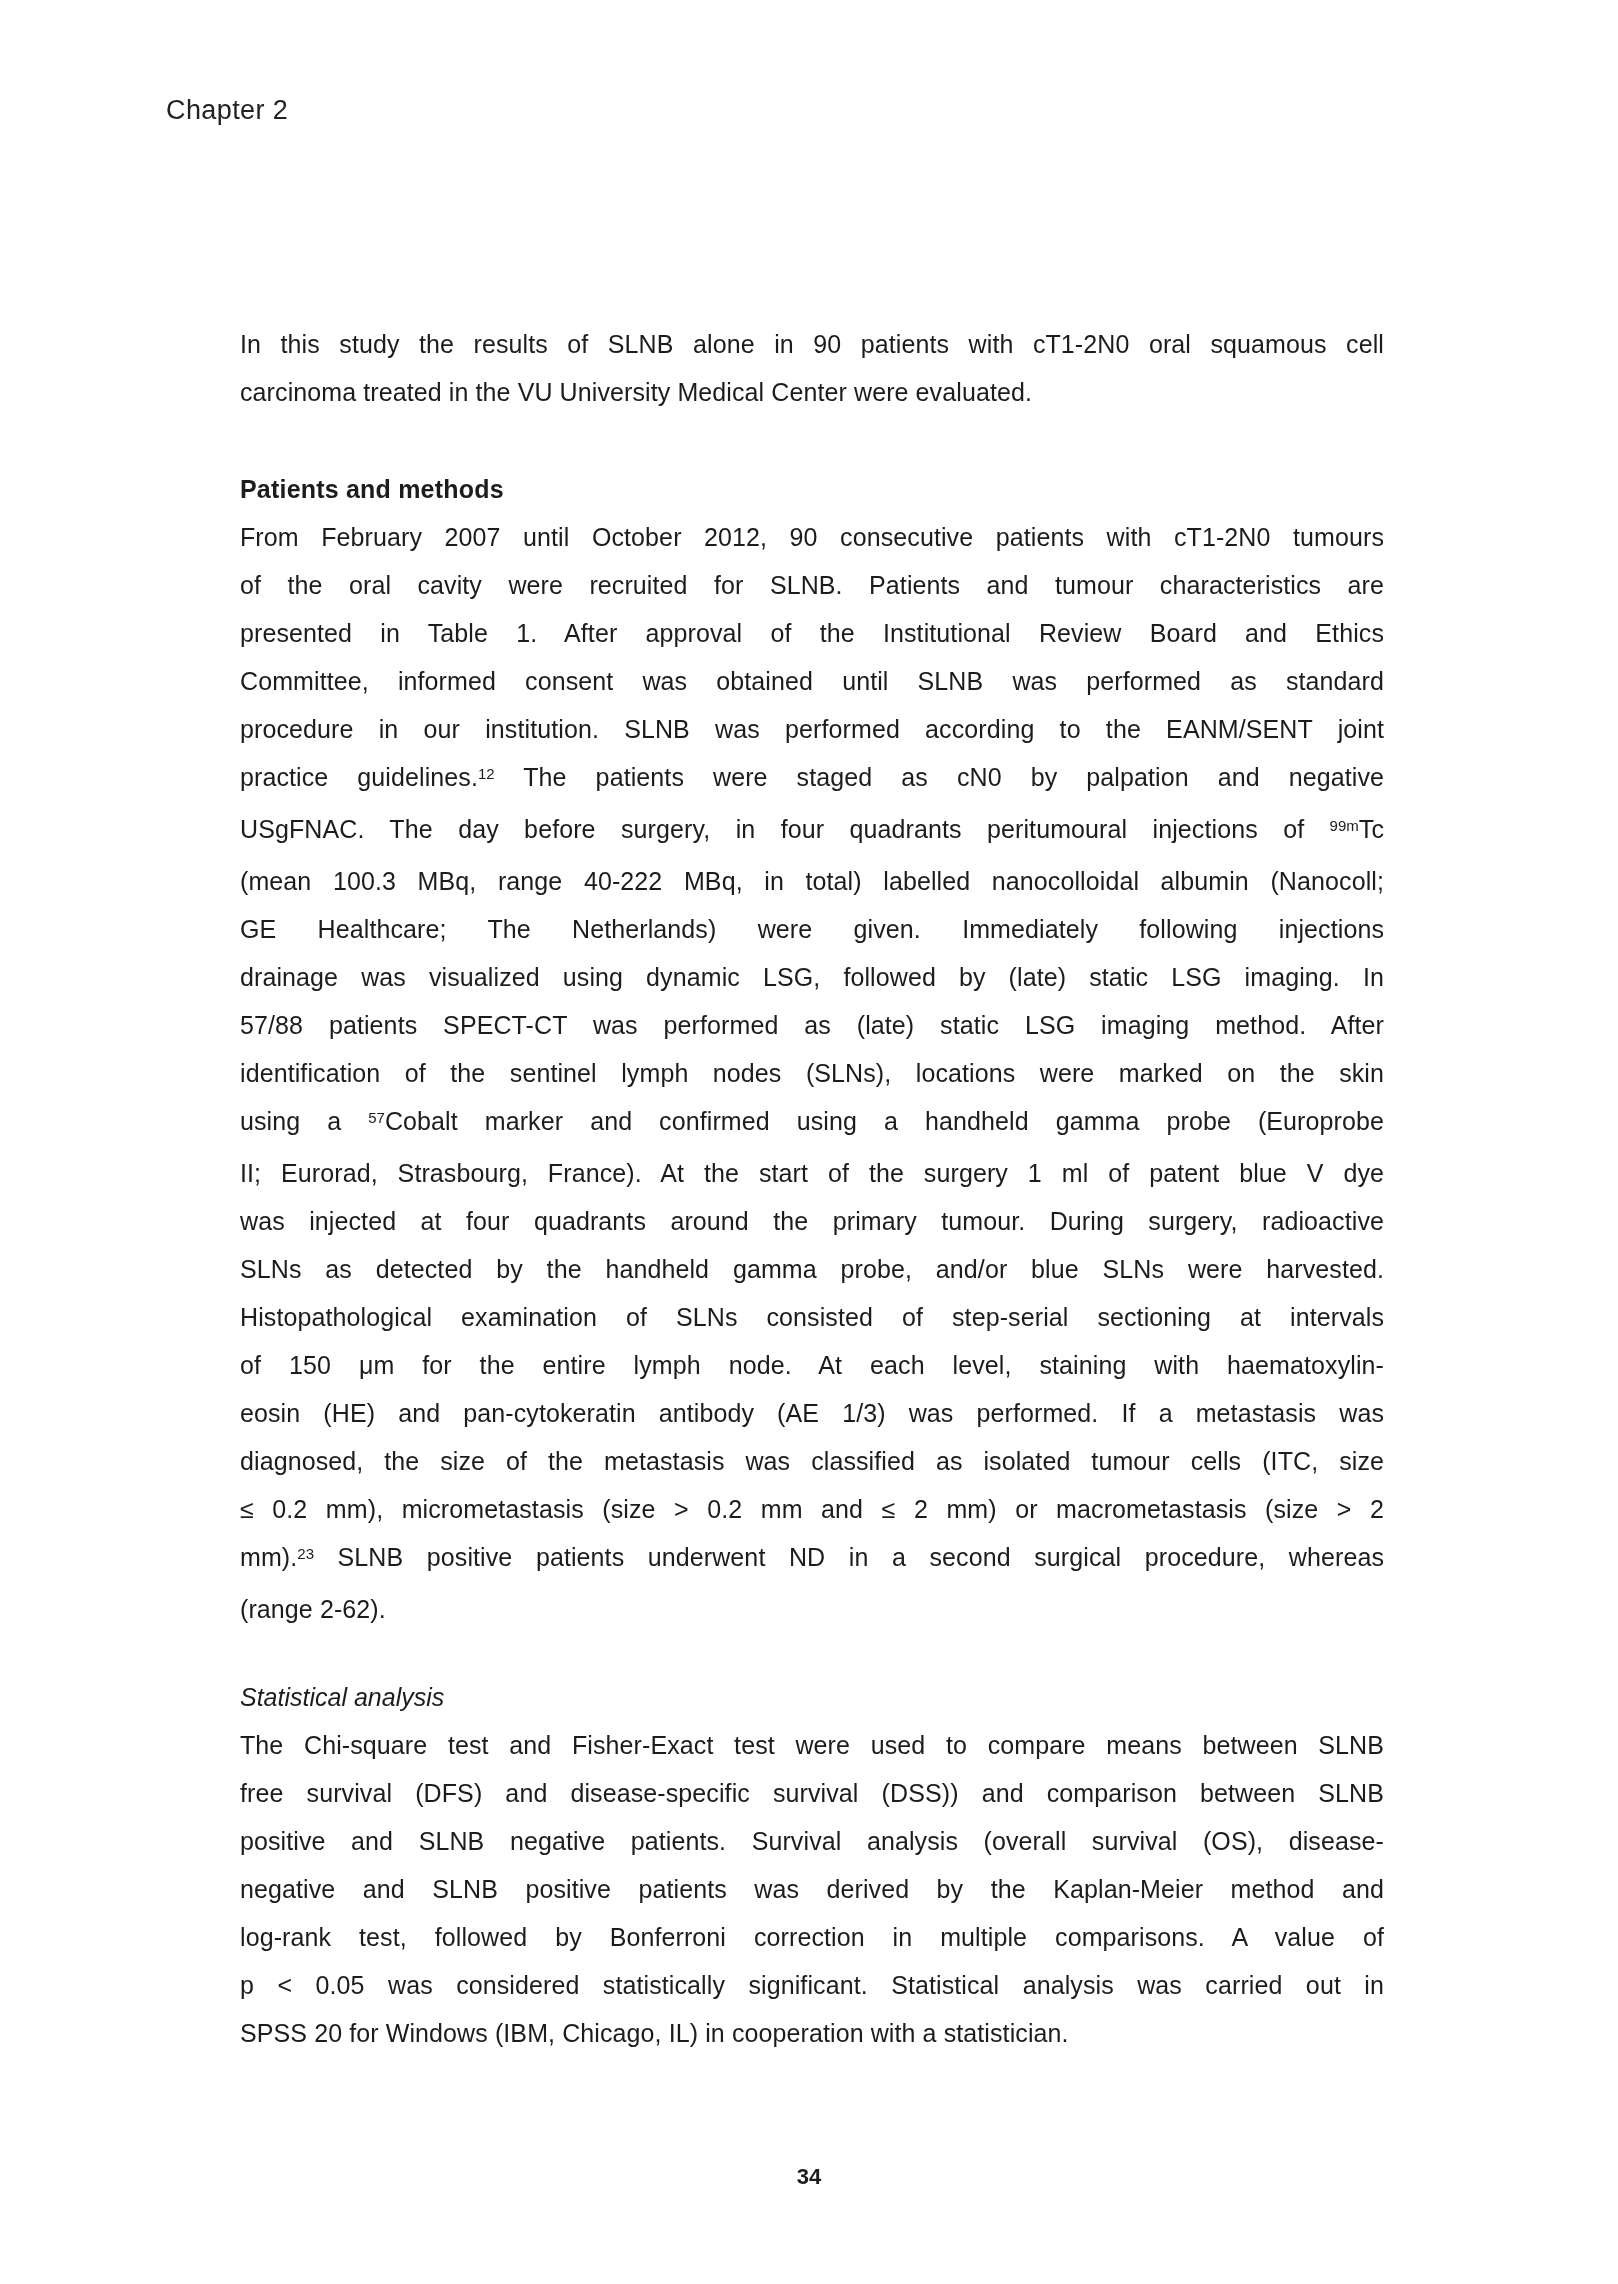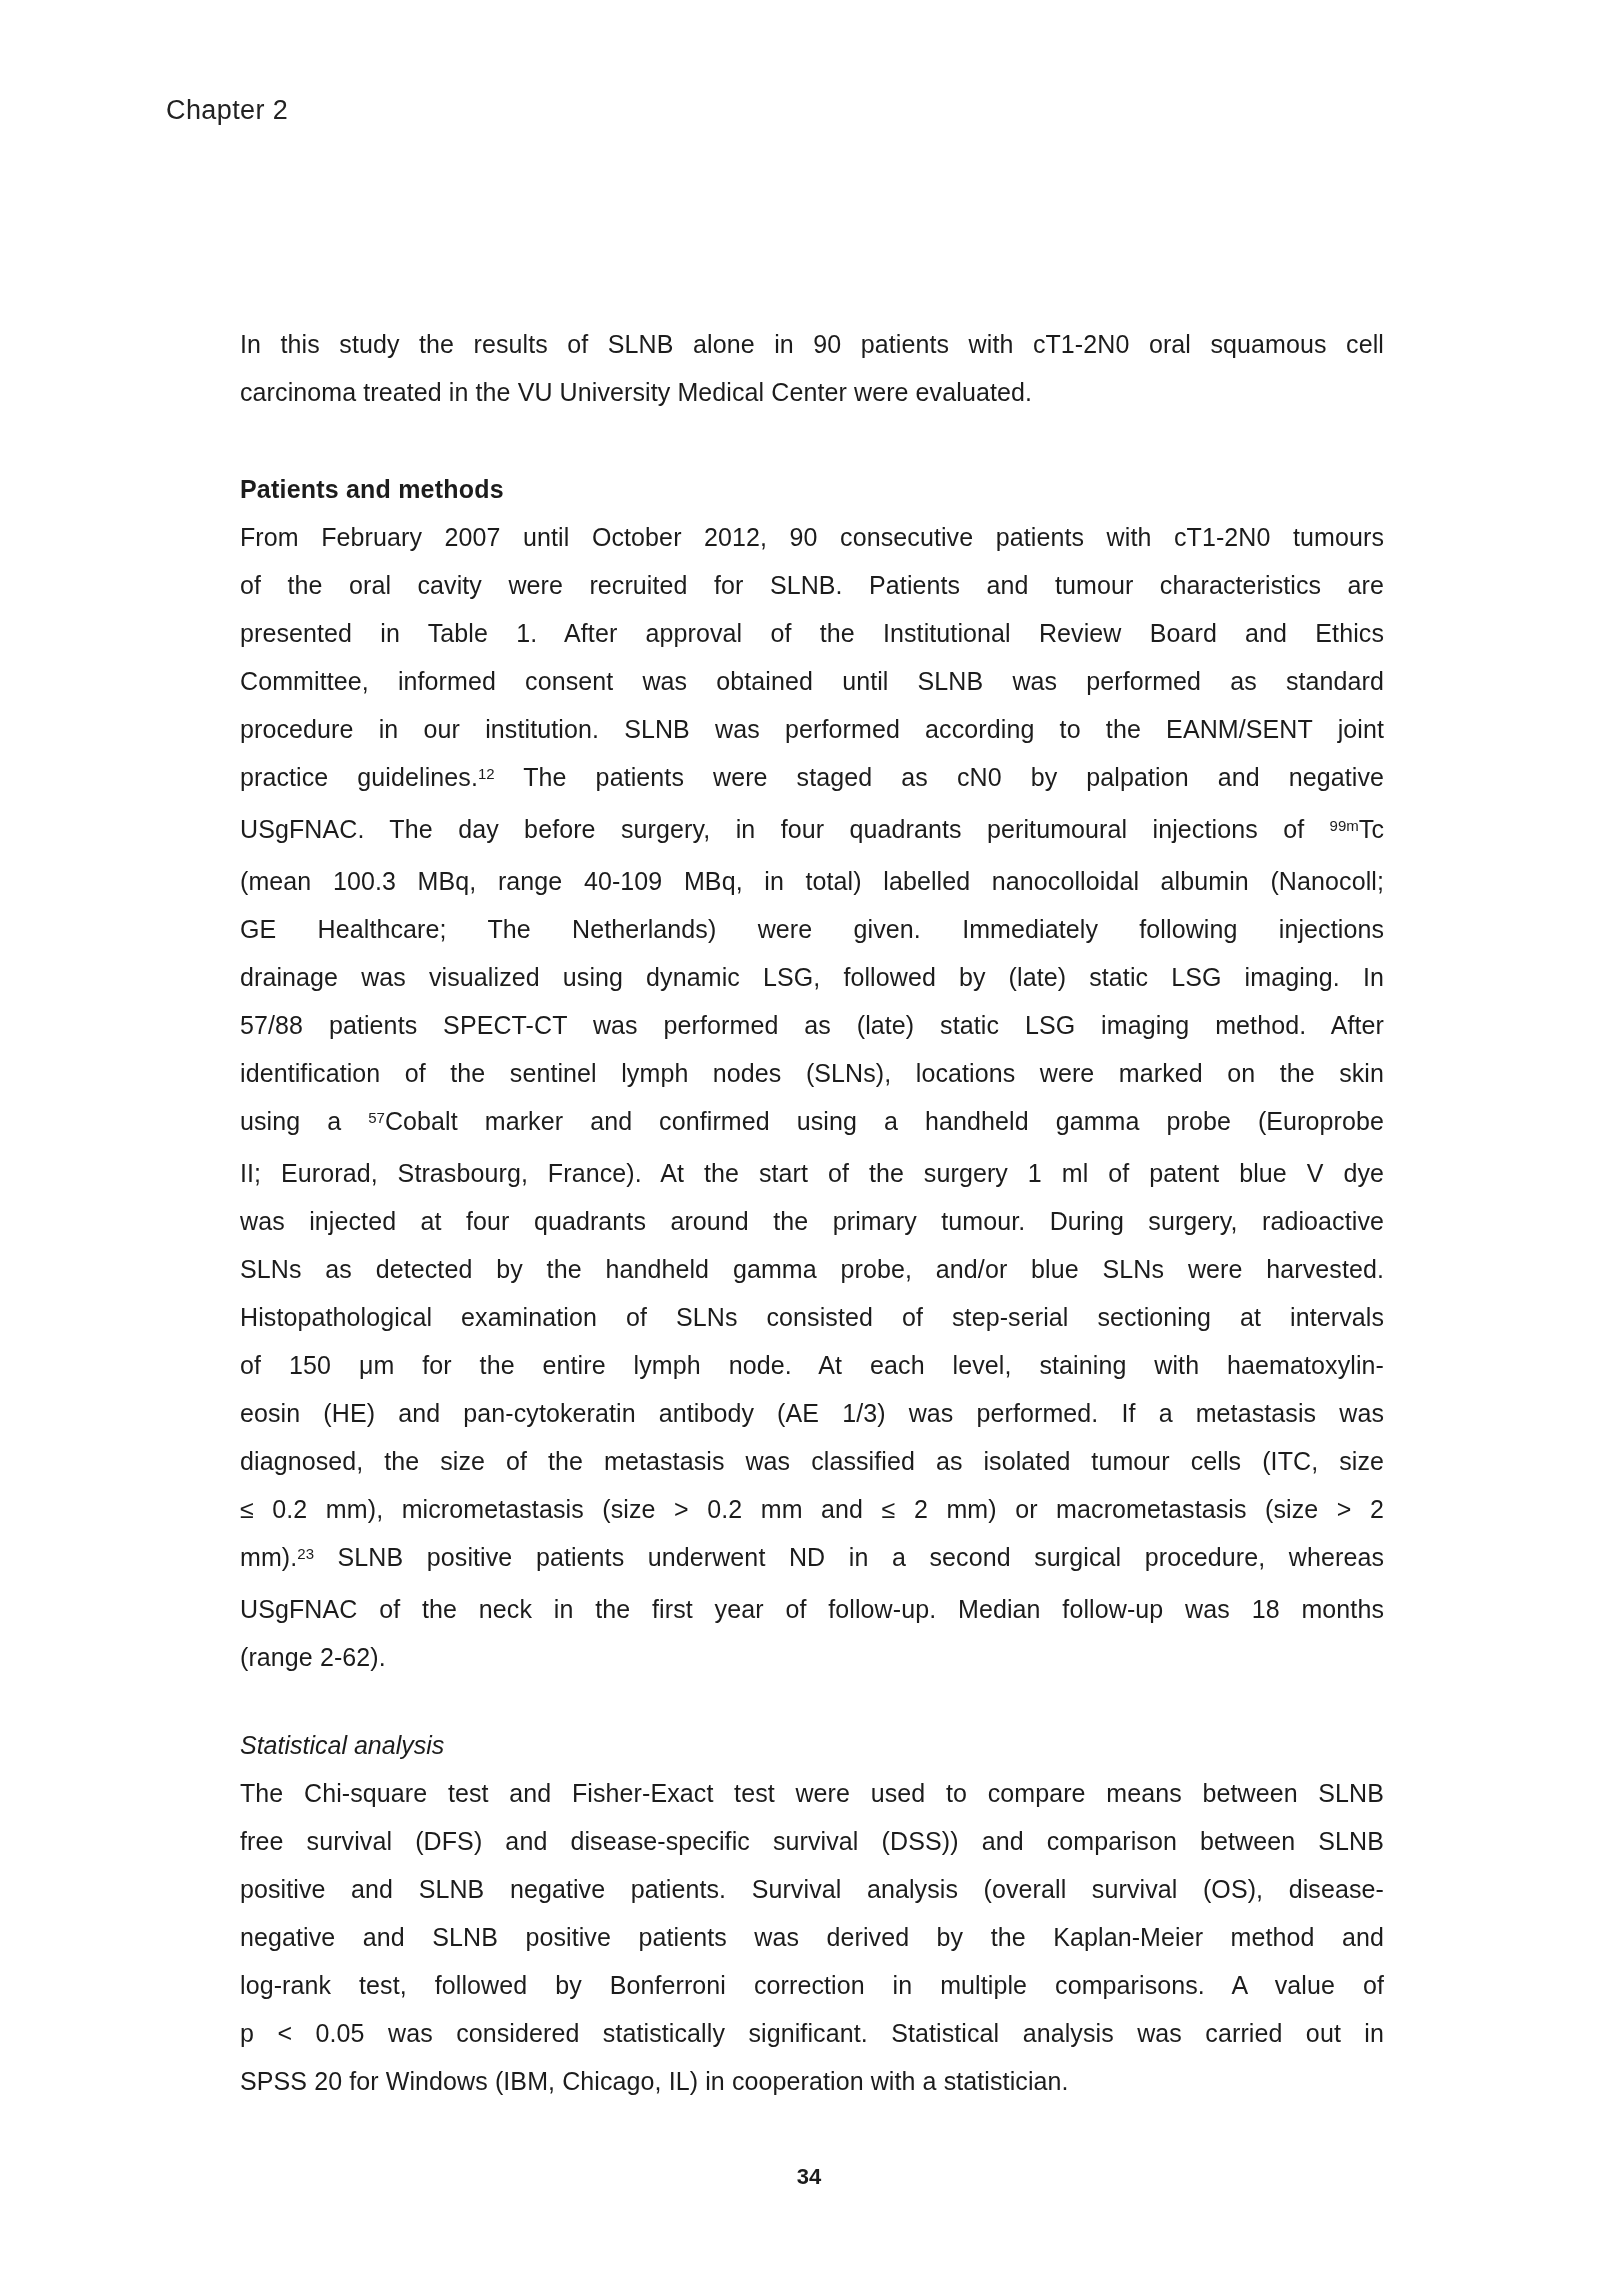--- a/index.html
+++ b/index.html
@@ -91,36 +91,35 @@
   <div class="section-heading bold heading-gap-1">Patients and methods</div>
 
   <div class="para">
       <div class="line just"><span>From February 2007 until October 2012, 90 consecutive patients with cT1-2N0 tumours</span></div>
       <div class="line just"><span>of the oral cavity were recruited for SLNB. Patients and tumour characteristics are</span></div>
       <div class="line just"><span>presented in Table 1. After approval of the Institutional Review Board and Ethics</span></div>
       <div class="line just"><span>Committee, informed consent was obtained until SLNB was performed as standard</span></div>
       <div class="line just"><span>procedure in our institution. SLNB was performed according to the EANM/SENT joint</span></div>
       <div class="line just"><span>practice guidelines.</span><span class="sup">12</span><span> The patients were staged as cN0 by palpation and negative</span></div>
       <div class="line just"><span>USgFNAC. The day before surgery, in four quadrants peritumoural injections of </span><span class="sup">99m</span><span>Tc</span></div>
-      <div class="line just"><span>(mean 100.3 MBq, range 40-109 MBq, in total) labelled nanocolloidal albumin (Nanocoll;</span></div>
+      <div class="line just"><span>(mean 100.3 MBq, range 40-222 MBq, in total) labelled nanocolloidal albumin (Nanocoll;</span></div>
       <div class="line just"><span>GE Healthcare; The Netherlands) were given. Immediately following injections</span></div>
       <div class="line just"><span>drainage was visualized using dynamic LSG, followed by (late) static LSG imaging. In</span></div>
       <div class="line just"><span>57/88 patients SPECT-CT was performed as (late) static LSG imaging method. After</span></div>
       <div class="line just"><span>identification of the sentinel lymph nodes (SLNs), locations were marked on the skin</span></div>
       <div class="line just"><span>using a </span><span class="sup">57</span><span>Cobalt marker and confirmed using a handheld gamma probe (Europrobe</span></div>
       <div class="line just"><span>II; Eurorad, Strasbourg, France). At the start of the surgery 1 ml of patent blue V dye</span></div>
       <div class="line just"><span>was injected at four quadrants around the primary tumour. During surgery, radioactive</span></div>
       <div class="line just"><span>SLNs as detected by the handheld gamma probe, and/or blue SLNs were harvested.</span></div>
       <div class="line just"><span>Histopathological examination of SLNs consisted of step-serial sectioning at intervals</span></div>
       <div class="line just"><span>of 150 μm for the entire lymph node. At each level, staining with haematoxylin-</span></div>
       <div class="line just"><span>eosin (HE) and pan-cytokeratin antibody (AE 1/3) was performed. If a metastasis was</span></div>
       <div class="line just"><span>diagnosed, the size of the metastasis was classified as isolated tumour cells (ITC, size</span></div>
       <div class="line just"><span>≤ 0.2 mm), micrometastasis (size &gt; 0.2 mm and ≤ 2 mm) or macrometastasis (size &gt; 2</span></div>
       <div class="line just"><span>mm).</span><span class="sup">23</span><span> SLNB positive patients underwent ND in a second surgical procedure, whereas</span></div>
-      <div class="line just"><span>USgFNAC of the neck in the first year of follow-up. Median follow-up was 18 months</span></div>
       <div class="line last"><span>(range 2-62).</span></div>
     </div>
 
   <div class="section-heading italic heading-gap-2">Statistical analysis</div>
 
   <div class="para">
       <div class="line just"><span>The Chi-square test and Fisher-Exact test were used to compare means between SLNB</span></div>
       <div class="line just"><span>free survival (DFS) and disease-specific survival (DSS)) and comparison between SLNB</span></div>
       <div class="line just"><span>positive and SLNB negative patients. Survival analysis (overall survival (OS), disease-</span></div>
       <div class="line just"><span>negative and SLNB positive patients was derived by the Kaplan-Meier method and</span></div>

